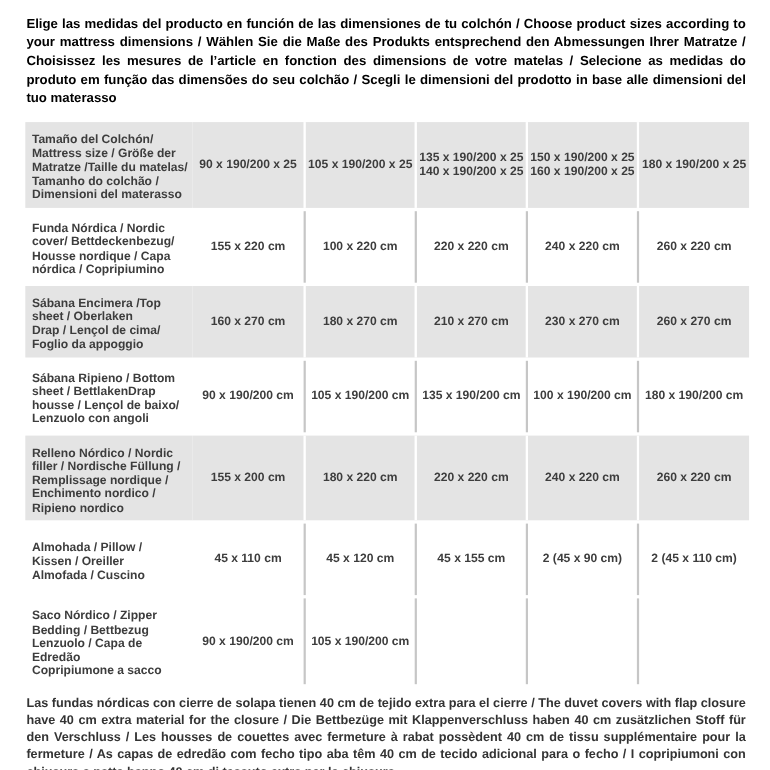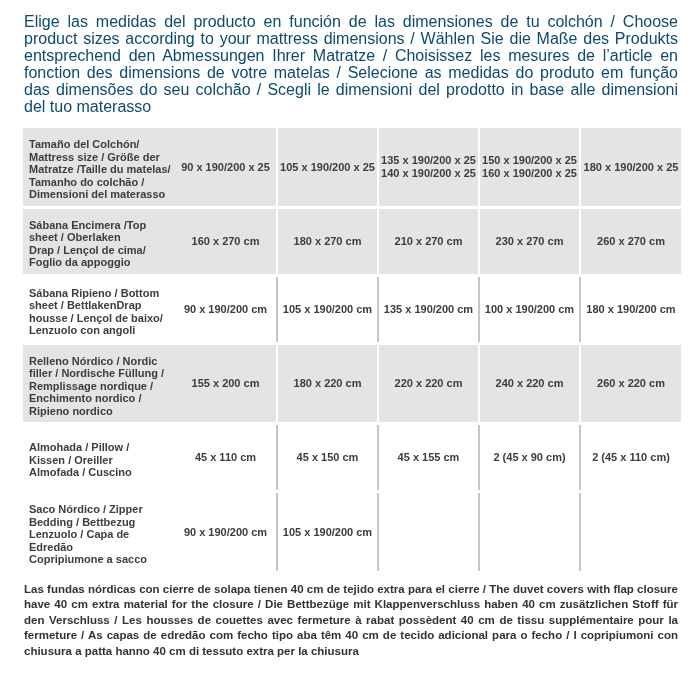--- a/index.html
+++ b/index.html
@@ -8,24 +8,24 @@
     width: 700px;
     height: 700px;
     box-sizing: border-box;
     padding: 13px 21px 0 23px;
     background: #ffffff;
     font-family: "Liberation Sans", sans-serif;
     overflow: hidden;
   }
   .intro {
     margin: 0 1px 10px 1px;
-    font-size: 16px;
+    font-size: 12px;
     line-height: 17px;
-    font-weight: normal;
-    color: #0c4a6e;
+    font-weight: bold;
+    color: #000000;
     text-align: justify;
     text-justify: inter-word;
   }
   .size-table {
     width: 658px;
     border-collapse: separate;
     border-spacing: 0 3px;
     table-layout: fixed;
   }
   .size-table td {
@@ -83,20 +83,31 @@
 Tamanho do colchão /
 Dimensioni del materasso</td>
           <td class="value-cell">90 x 190/200 x 25</td>
           <td class="value-cell">105 x 190/200 x 25</td>
           <td class="value-cell">135 x 190/200 x 25
 140 x 190/200 x 25</td>
           <td class="value-cell">150 x 190/200 x 25
 160 x 190/200 x 25</td>
           <td class="value-cell">180 x 190/200 x 25</td>
         </tr>
+        <tr>
+          <td class="label-cell">Funda Nórdica /  Nordic
+cover/ Bettdeckenbezug/
+Housse nordique  / Capa
+nórdica / Copripiumino</td>
+          <td class="value-cell">155 x 220 cm</td>
+          <td class="value-cell">100 x 220 cm</td>
+          <td class="value-cell">220 x 220 cm</td>
+          <td class="value-cell">240 x 220 cm</td>
+          <td class="value-cell">260 x 220 cm</td>
+        </tr>
         <tr class="stripe">
           <td class="label-cell">Sábana Encimera /Top
 sheet / Oberlaken
 Drap / Lençol de cima/
 Foglio da appoggio</td>
           <td class="value-cell">160 x 270 cm</td>
           <td class="value-cell">180 x 270 cm</td>
           <td class="value-cell">210 x 270 cm</td>
           <td class="value-cell">230 x 270 cm</td>
           <td class="value-cell">260 x 270 cm</td>
@@ -122,21 +133,21 @@
           <td class="value-cell">180 x 220 cm</td>
           <td class="value-cell">220 x 220 cm</td>
           <td class="value-cell">240 x 220 cm</td>
           <td class="value-cell">260 x 220 cm</td>
         </tr>
         <tr>
           <td class="label-cell">Almohada  / Pillow /
 Kissen / Oreiller
 Almofada / Cuscino</td>
           <td class="value-cell">45 x 110 cm</td>
-          <td class="value-cell">45 x 150 cm</td>
+          <td class="value-cell">45 x 120 cm</td>
           <td class="value-cell">45 x 155 cm</td>
           <td class="value-cell">2 (45 x 90 cm)</td>
           <td class="value-cell">2 (45 x 110 cm)</td>
         </tr>
         <tr>
           <td class="label-cell">Saco Nórdico / Zipper
 Bedding / Bettbezug
 Lenzuolo  / Capa de Edredão
 Copripiumone a sacco</td>
           <td class="value-cell">90 x 190/200 cm</td>

